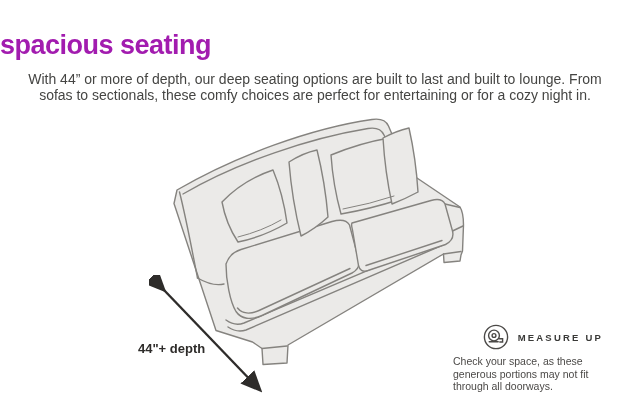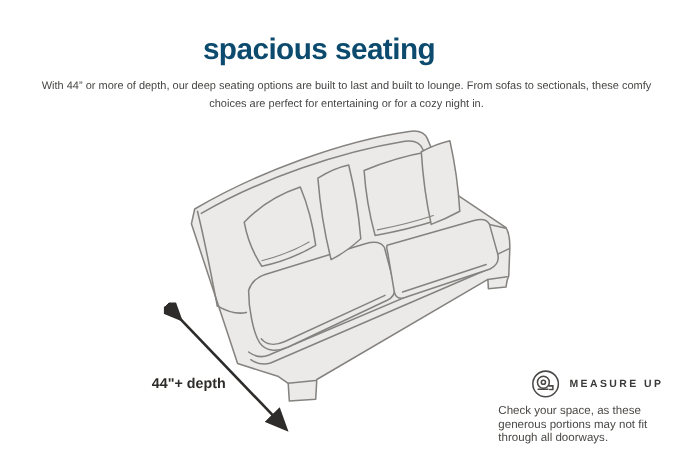--- a/index.html
+++ b/index.html
@@ -6,31 +6,31 @@
   .page{
     position:relative;
     width:630px;height:420px;
     background:#ffffff;
     overflow:hidden;
     font-family:"Liberation Sans", sans-serif;
   }
   .title{
     position:absolute;
     top:30px;left:0;width:580px;
-    text-align:center;
+    text-align:left;
     font-size:27px;
     font-weight:bold;
     letter-spacing:-0.5px;
-    color:#0c4a6e;
+    color:#a21caf;
   }
   .intro{
     position:absolute;
     top:71px;left:27px;width:576px;
     text-align:center;
-    font-size:10px;
+    font-size:14px;
     line-height:16px;
     color:#454543;
   }
   .sofa-svg{
     position:absolute;
     left:140px;top:112px;
     width:348px;height:292px;
   }
   .arrow-svg{
     position:absolute;
@@ -42,21 +42,21 @@
     left:138px;top:341px;
     width:64px;
     text-align:right;
     font-size:13px;
     font-weight:bold;
     color:#2e2c2a;
     white-space:nowrap;
   }
   .measure-block{
     position:absolute;
-    top:336px;right:27px;
+    top:324px;right:27px;
     width:180px;
   }
   .measure-row{
     display:flex;
     align-items:center;
     justify-content:flex-end;
     gap:9px;
     height:26px;
   }
   .measure-heading{

